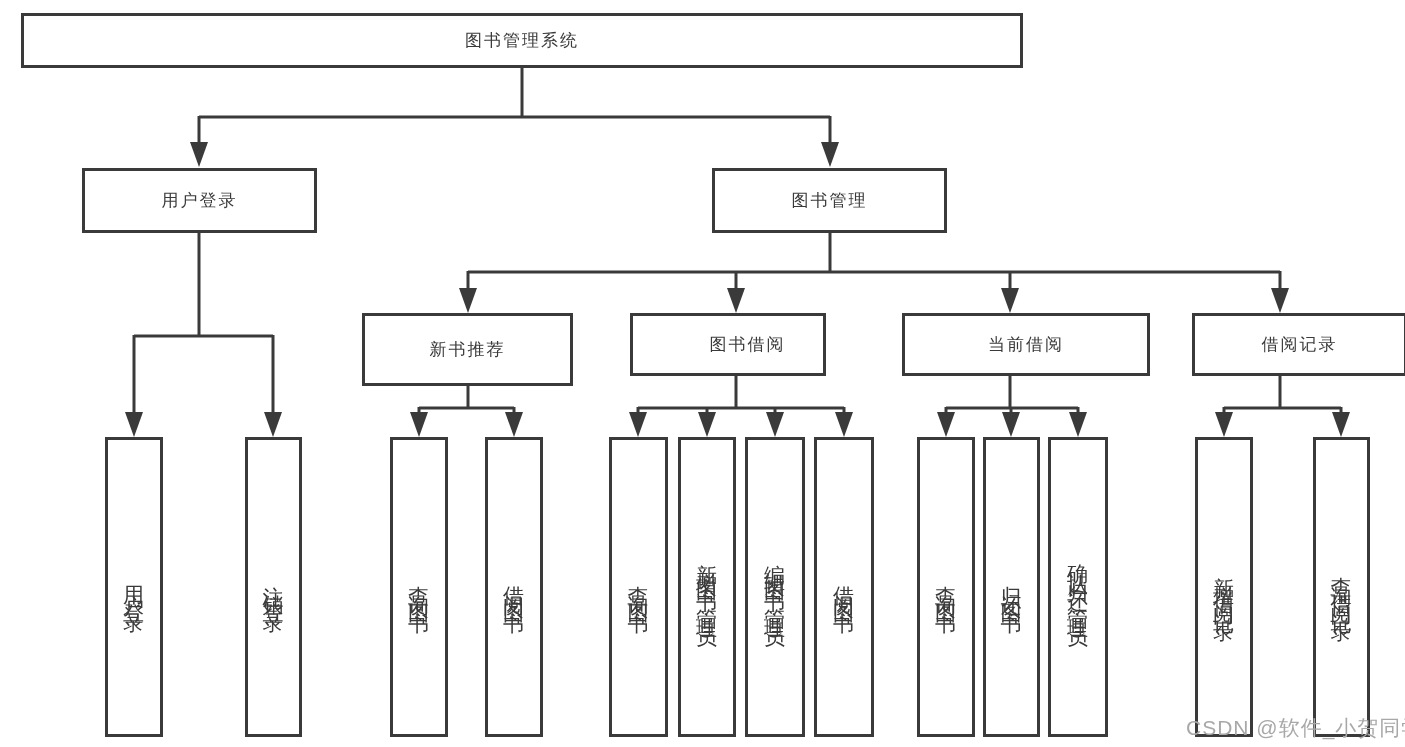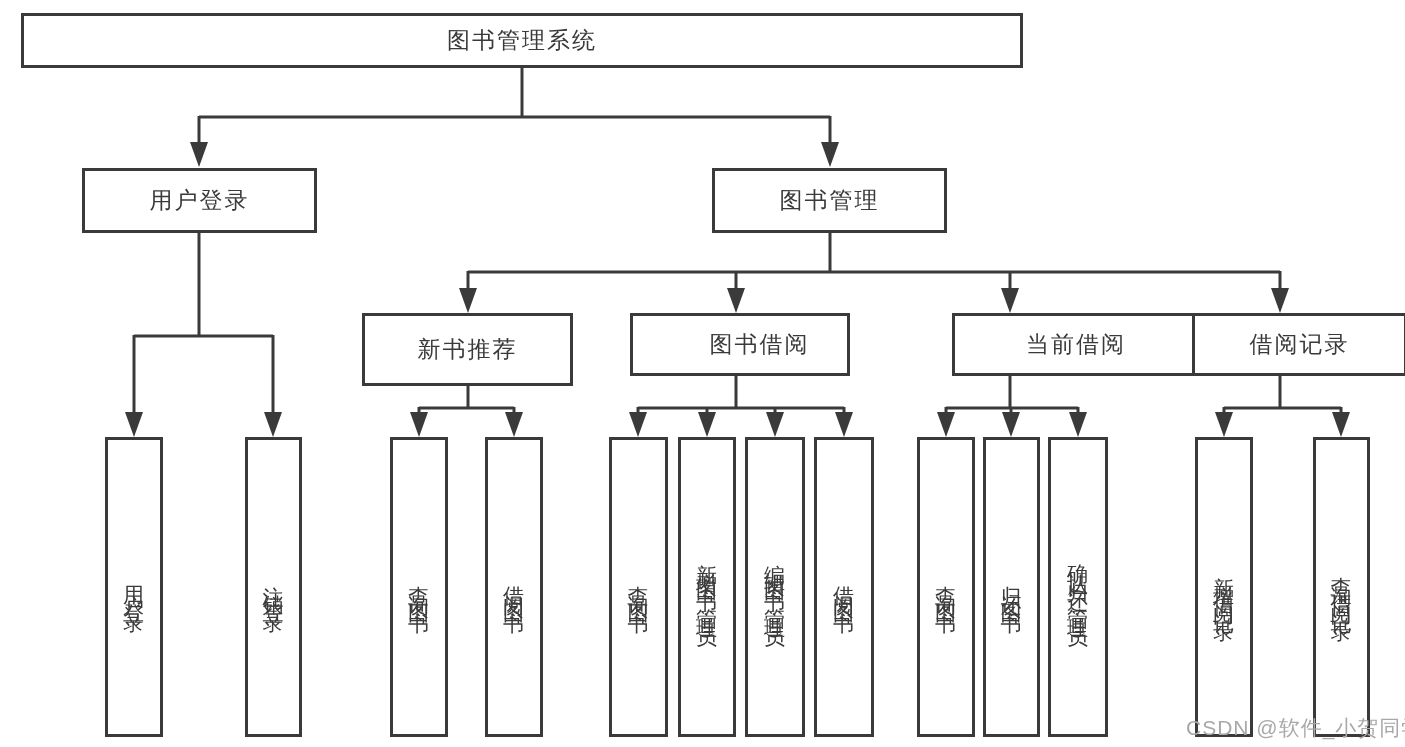--- a/index.html
+++ b/index.html
@@ -20,21 +20,21 @@
   .box{
     position:absolute;
     box-sizing:border-box;
     background:var(--box-bg);
     border:3px solid var(--line);
     color:var(--text);
     display:flex;align-items:center;justify-content:center;
     z-index:2;
   }
   .box-h{
-    font-size:23px;
+    font-size:17px;
     letter-spacing:2px;
     white-space:nowrap;
   }
   .box-v{
     writing-mode:vertical-rl;
     text-orientation:mixed;
     font-size:21px;
     letter-spacing:9px;
     line-height:1;
   }
@@ -125,22 +125,22 @@
       <polygon points="1332,412 1350,412 1341,437"></polygon>
     </g>
   </svg>
 
   <div class="box box-h" style="left:21px;top:13px;width:1002px;height:55px;">图书管理系统</div>
 
   <div class="box box-h" style="left:82px;top:168px;width:235px;height:65px;">用户登录</div>
   <div class="box box-h" style="left:712px;top:168px;width:235px;height:65px;">图书管理</div>
 
   <div class="box box-h" style="left:362px;top:313px;width:211px;height:73px;">新书推荐</div>
-  <div class="box box-h" style="left:630px;top:313px;width:220px;height:63px;padding-left:39px;">图书借阅</div>
-  <div class="box box-h" style="left:952px;top:313px;width:248px;height:63px;font-family:Liberation Mono, monospace;">当前借阅</div>
+  <div class="box box-h" style="left:630px;top:313px;width:196px;height:63px;padding-left:39px;">图书借阅</div>
+  <div class="box box-h" style="left:902px;top:313px;width:248px;height:63px;font-family:Liberation Mono, monospace;">当前借阅</div>
   <div class="box box-h" style="left:1172px;top:313px;width:215px;height:63px;margin-left:20px;">借阅记录</div>
 
   <div class="box box-v" style="left:105px;top:437px;width:58px;height:300px;">用户登录</div>
   <div class="box box-v" style="left:245px;top:437px;width:57px;height:300px;">注销登录</div>
 
   <div class="box box-v" style="left:390px;top:437px;width:58px;height:300px;">查询图书</div>
   <div class="box box-v" style="left:485px;top:437px;width:58px;height:300px;">借阅图书</div>
 
   <div class="box box-v" style="left:609px;top:437px;width:59px;height:300px;">查询图书</div>
   <div class="box box-v" style="left:678px;top:437px;width:58px;height:300px;">新增图书（管理员）</div>

